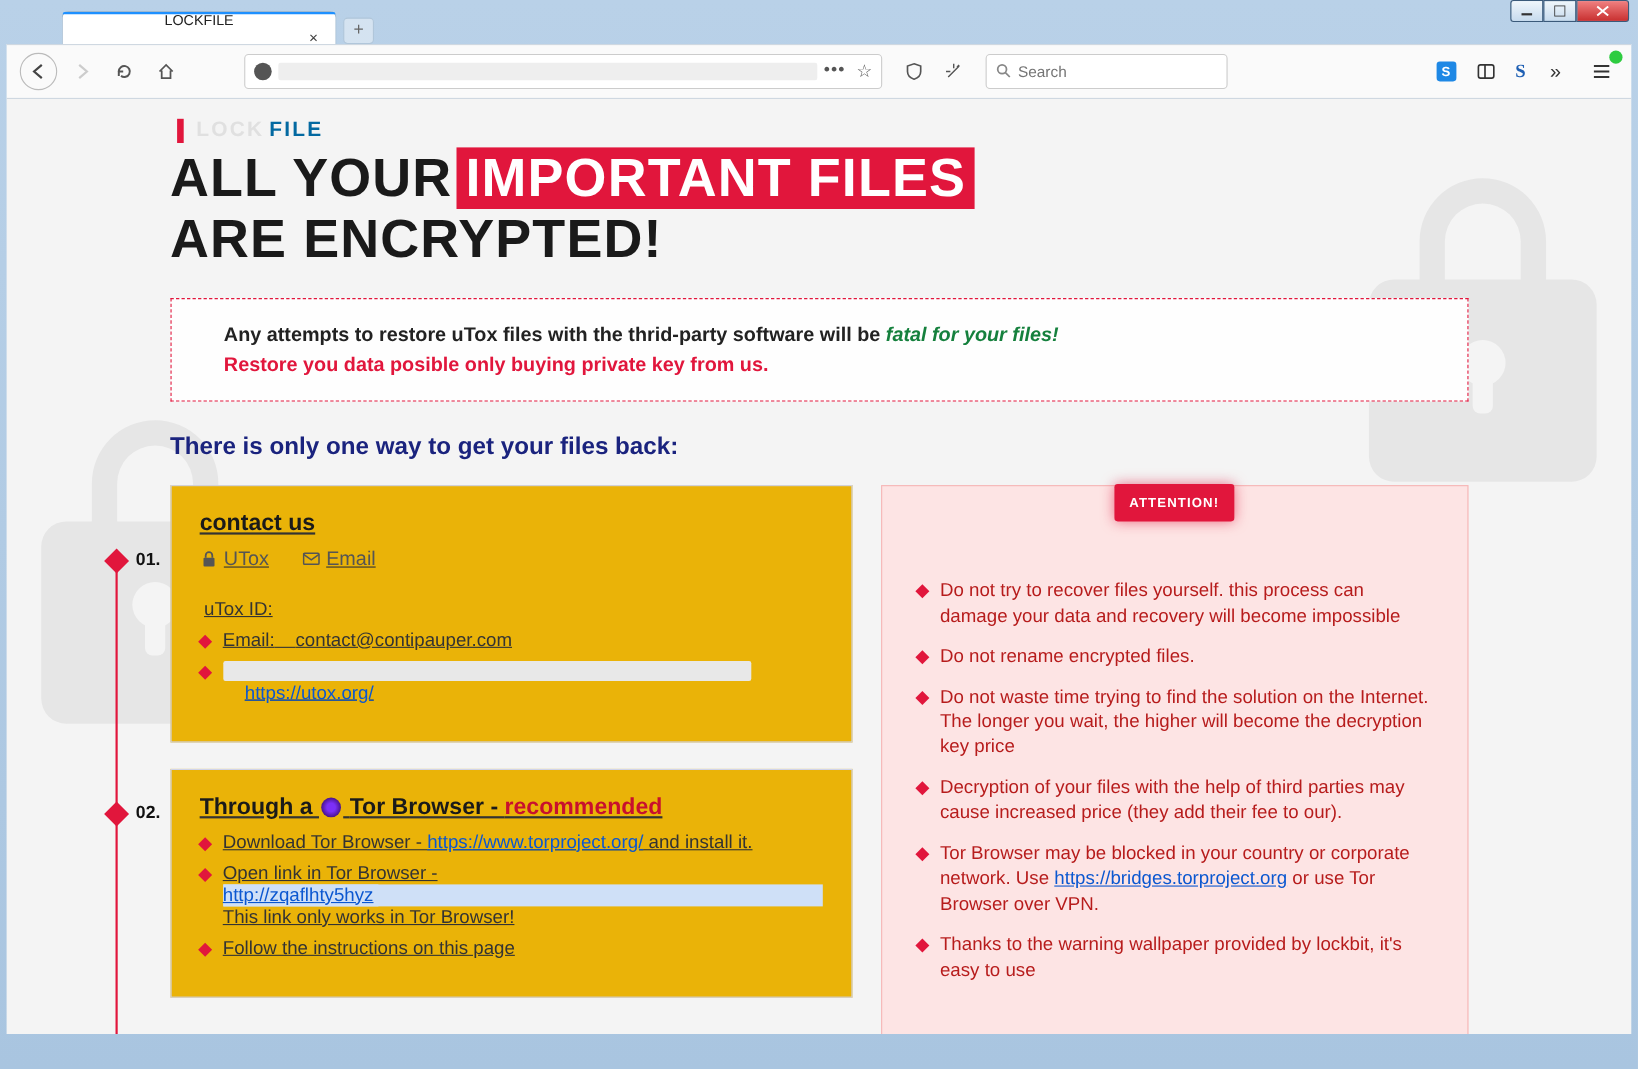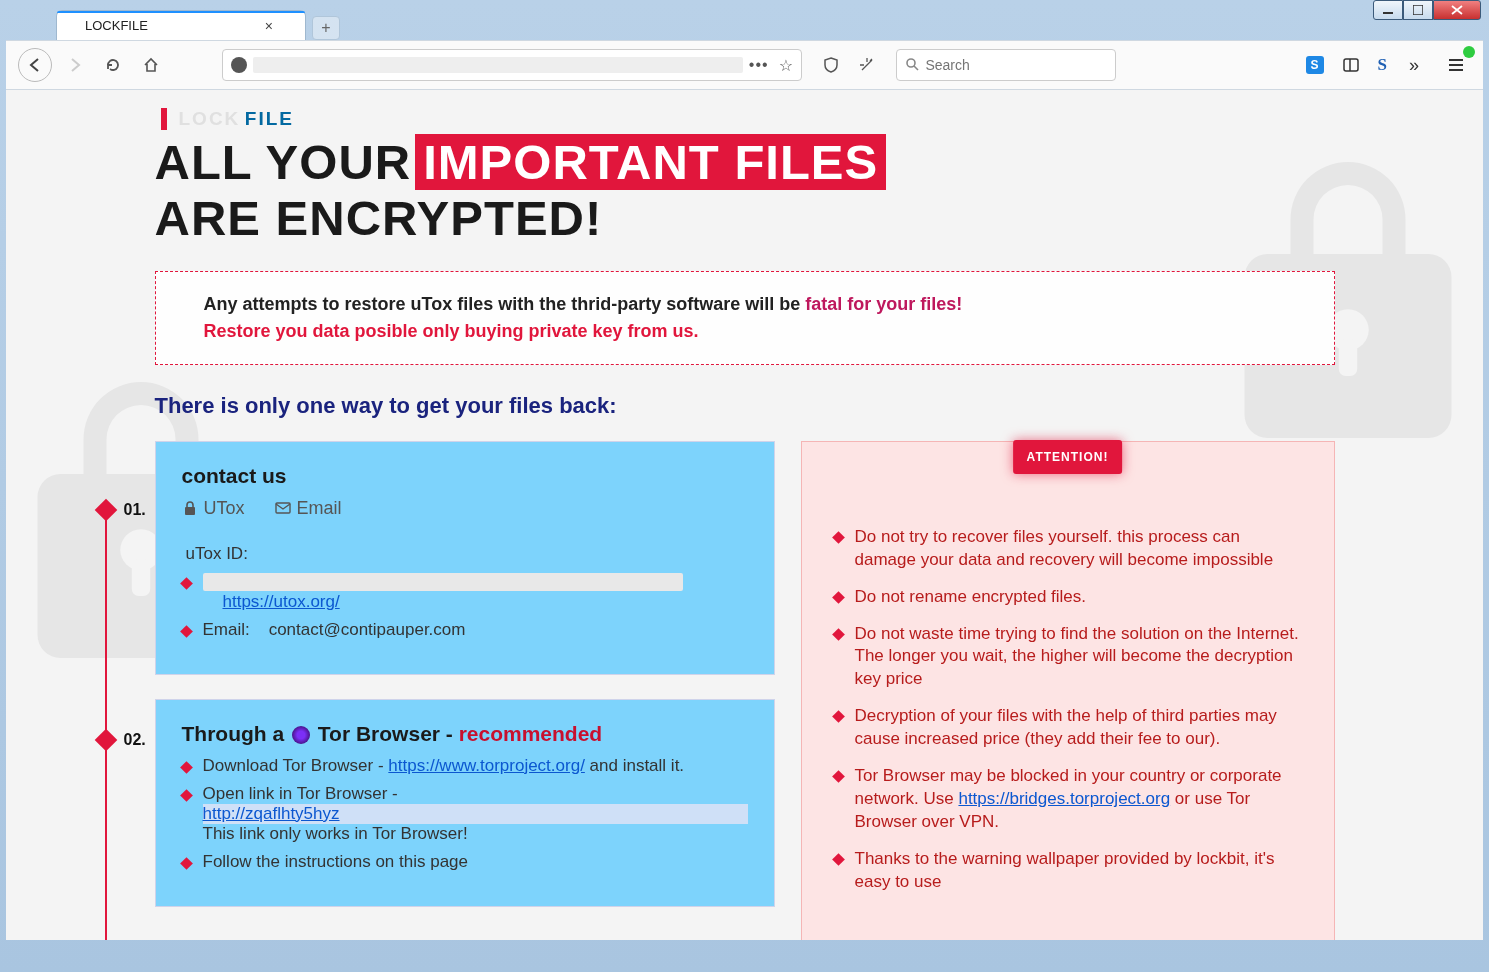--- a/index.html
+++ b/index.html
@@ -10,21 +10,21 @@
 .win-frame { position: absolute; inset: 0; background: linear-gradient(#b9d1e8, #a9c5e0); padding: 6px 6px 32px 6px; }
 .win-controls { position: absolute; top: 0; right: 8px; display: flex; gap: 0; z-index: 100; }
 .win-btn { width: 30px; height: 20px; border: 1px solid #3b5a7a; display: flex; align-items: center; justify-content: center; font-size: 11px; color: #222; cursor: pointer; }
 .win-min { background: linear-gradient(#f0f6fb, #c7dbee); border-top-left-radius: 3px; border-bottom-left-radius: 3px; }
 .win-max { background: linear-gradient(#f0f6fb, #c7dbee); }
 .win-close { background: linear-gradient(#f08080, #c83030); color: #fff; border-top-right-radius: 3px; border-bottom-right-radius: 3px; width: 48px; }
 .win-btn svg { display: block; }
 
 
 .tabstrip { height: 34px; display: flex; align-items: flex-end; padding-left: 50px; position: relative; }
-.tab { height: 30px; min-width: 250px; background: #fff; border: 1px solid #9fb8cf; border-bottom: none; border-radius: 6px 6px 0 0; display: flex; align-items: center; padding: 0 28px; font-size: 13px; color: #222; position: relative; }
+.tab { height: 30px; min-width: 250px; background: #fff; border: 1px solid #9fb8cf; border-bottom: none; border-radius: 6px 6px 0 0; display: flex; align-items: center; padding: 0 12px; font-size: 13px; color: #222; position: relative; flex-direction: column; }
 .tab::before { content: ""; position: absolute; top: 0; left: 0; right: 0; height: 2px; background: #1e90ff; border-radius: 6px 6px 0 0; }
 .tab-close { margin-left: auto; color: #444; font-size: 14px; padding: 0 4px; cursor: pointer; }
 .tab-new { width: 28px; height: 24px; margin-left: 6px; display: flex; align-items: center; justify-content: center; color: #666; background: rgba(255,255,255,0.4); border: 1px solid #b0c6da; border-radius: 4px; cursor: pointer; font-size: 16px; }
 
 
 .toolbar { height: 50px; background: #fafafa; border-top: 1px solid #cfd8e1; border-bottom: 1px solid #cfd8e1; display: flex; align-items: center; padding: 0 12px; gap: 8px; }
 .tool-icon { width: 30px; height: 30px; display: flex; align-items: center; justify-content: center; color: #555; cursor: pointer; border-radius: 3px; }
 .nav-back { width: 34px; height: 34px; border: 1px solid #bbb; border-radius: 50%; display: flex; align-items: center; justify-content: center; color: #444; cursor: pointer; }
 .nav-fwd { color: #bbb; cursor: default; }
 .urlbar { flex: 0 0 580px; height: 32px; border: 1px solid #ccc; border-radius: 4px; background: #fff; display: flex; align-items: center; padding: 0 8px; gap: 6px; }
@@ -51,39 +51,39 @@
 .brand-row { display: flex; align-items: center; gap: 12px; padding-left: 6px; margin-bottom: 4px; }
 .brand-tick { width: 6px; height: 22px; background: #e1163c; }
 .brand-lock { font-family: "Arial Black", Arial, sans-serif; font-weight: 900; letter-spacing: 2px; color: #e0e0e0; font-size: 19px; }
 .brand-file { font-family: "Arial Black", Arial, sans-serif; font-weight: 900; letter-spacing: 2px; color: #0369a1; font-size: 19px; }
 
 .headline { font-family: "Arial Narrow", Arial, sans-serif; font-weight: 900; font-size: 49px; letter-spacing: 1px; color: #1a1a1a; line-height: 1.15; margin: 4px 0 24px; display: flex; flex-wrap: wrap; gap: 0; }
 .headline .hl-red { background: #e1163c; color: #fff; padding: 0 8px; margin: 0 4px; }
 
 .warn-box { border: 1px dashed #e1163c; padding: 22px 48px; margin-bottom: 28px; background: #fefefe; }
 .warn-line1 { font-size: 18px; font-weight: bold; color: #222; }
-.warn-line1 .fatal { color: #be185d; }
+.warn-line1 .fatal { color: #15803d; font-style: italic; }
 .warn-line2 { font-size: 18px; font-weight: bold; color: #e1163c; margin-top: 6px; }
 
 .subhead { font-size: 22px; font-weight: bold; color: #1a237e; margin-bottom: 22px; }
 
 .main-row { display: flex; gap: 26px; align-items: flex-start; }
 .left-col { flex: 0 0 620px; position: relative; }
 .right-col { flex: 1; }
 
 
 .timeline { position: absolute; left: -60px; top: 60px; bottom: 140px; width: 70px; }
 .tl-line { position: absolute; left: 10px; top: 8px; bottom: -160px; width: 2px; background: #e1163c; }
 .tl-node { position: absolute; left: 3px; display: flex; align-items: center; gap: 10px; }
 .tl-diamond { width: 16px; height: 16px; background: #e1163c; transform: rotate(45deg); }
 .tl-num { font-weight: 900; font-size: 16px; color: #111; }
 .tl-node.n1 { top: 0; }
 .tl-node.n2 { top: 230px; }
 
-.card { background: #7dd3fc; border: 1px solid #cfd3ea; padding: 22px 26px 26px; margin-bottom: 24px; color: #333; font-size: 17px; }
+.card { background: #eab308; border: 1px solid #cfd3ea; padding: 22px 26px 26px; margin-bottom: 24px; color: #333; font-size: 17px; text-decoration: underline; }
 .card h3 { font-size: 21px; font-weight: 800; color: #1a1a1a; margin-bottom: 10px; }
 .contact-methods { display: flex; gap: 30px; font-size: 18px; color: #555; margin-bottom: 25px; }
 .contact-methods span { display: flex; align-items: center; gap: 6px; }
 .redacted { display: inline-block; height: 18px; background: #e8e8e8; border-radius: 2px; vertical-align: middle; }
 .bullet-row { display: flex; gap: 12px; align-items: flex-start; margin: 8px 0; }
 .dmnd { width: 9px; height: 9px; background: #e1163c; transform: rotate(45deg); flex-shrink: 0; margin-top: 7px; }
 .link { color: #0b57d0; text-decoration: underline; cursor: pointer; }
 .tor-recommended { color: #c8102e; font-weight: bold; }
 .tor-icon { width: 18px; height: 18px; display: inline-block; vertical-align: middle; background: radial-gradient(circle, #7b2ff7 30%, #4a148c 70%); border-radius: 50%; margin: 0 2px; }
 .hilite { background: #cfe0f7; }
@@ -268,28 +268,28 @@
                   <svg class="icon">
                     <rect x="1" y="3" width="14" height="10" rx="1" fill="none" stroke="#555" stroke-width="1.4"></rect>
                     <path d="M1 4 L8 9 L15 4" fill="none" stroke="#555" stroke-width="1.4"></path>
                   </svg>
                   <span>Email</span>
                 </span>
             </div>
             <div style="padding-left:4px; margin-top:4px;"><span>uTox ID:</span></div>
             <div class="bullet-row">
               <span class="dmnd"></span>
+              <div><span>Email:</span>&nbsp;&nbsp;&nbsp;&nbsp;<span>contact@contipauper.com</span></div>
+            </div>
+            <div class="bullet-row">
+              <span class="dmnd"></span>
               <div style="flex:1;">
                 <span class="redacted" style="width:480px;"></span><br>
                 <span style="display:inline-block; width:20px;"></span><a class="link">https://utox.org/</a>
               </div>
-            </div>
-            <div class="bullet-row">
-              <span class="dmnd"></span>
-              <div><span>Email:</span>&nbsp;&nbsp;&nbsp;&nbsp;<span>contact@contipauper.com</span></div>
             </div>
           </div>
 
           <div class="card">
             <h3>
               <span>Through a </span><span class="tor-icon"></span> <span>Tor Browser</span><span> - </span><span class="tor-recommended">recommended</span>
             </h3>
             <div class="bullet-row">
               <span class="dmnd"></span>
               <div><span>Download Tor Browser - </span><a class="link">https://www.torproject.org/</a><span> and install it.</span></div>

